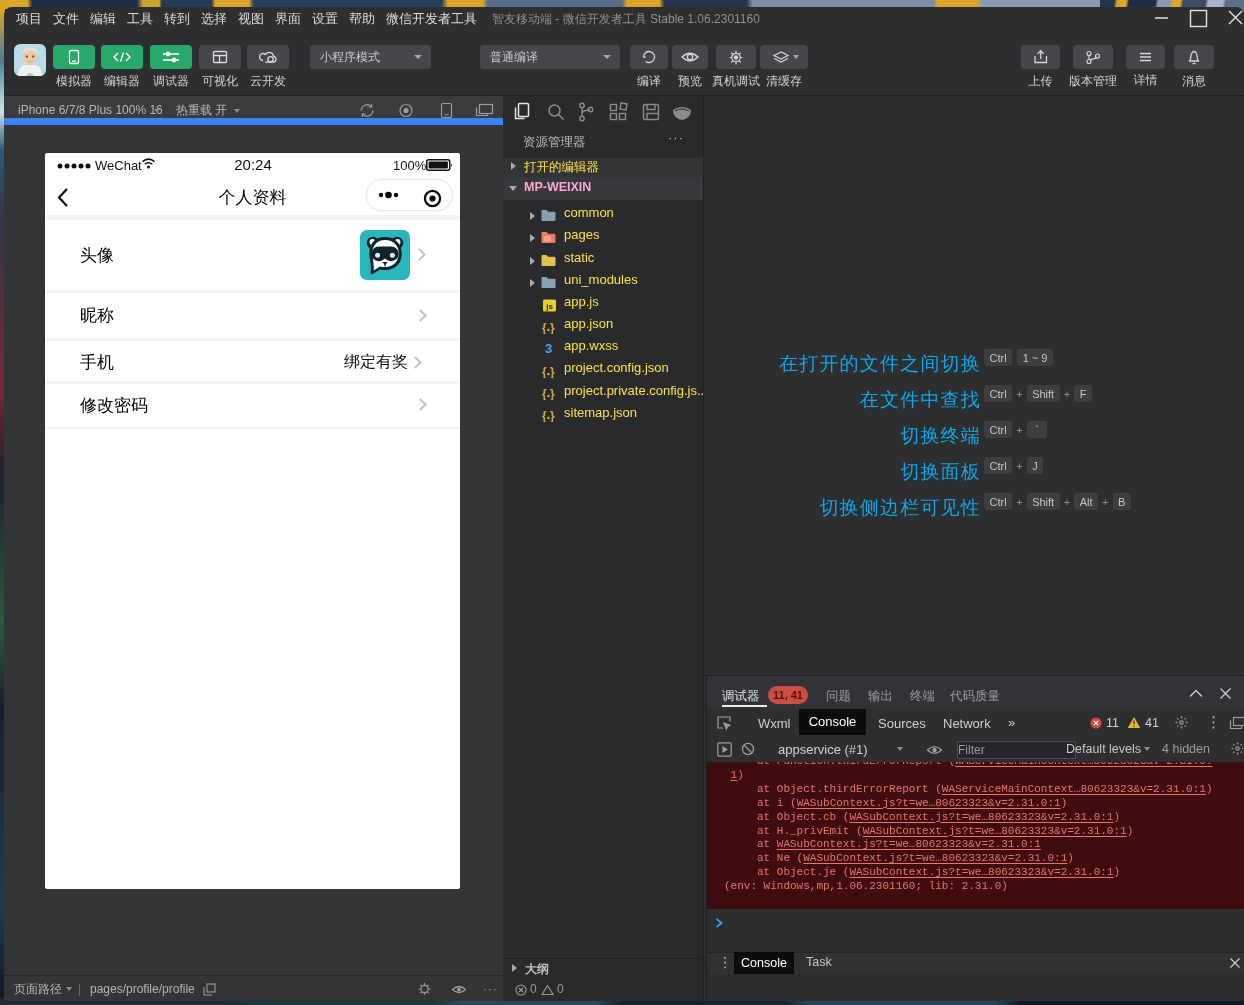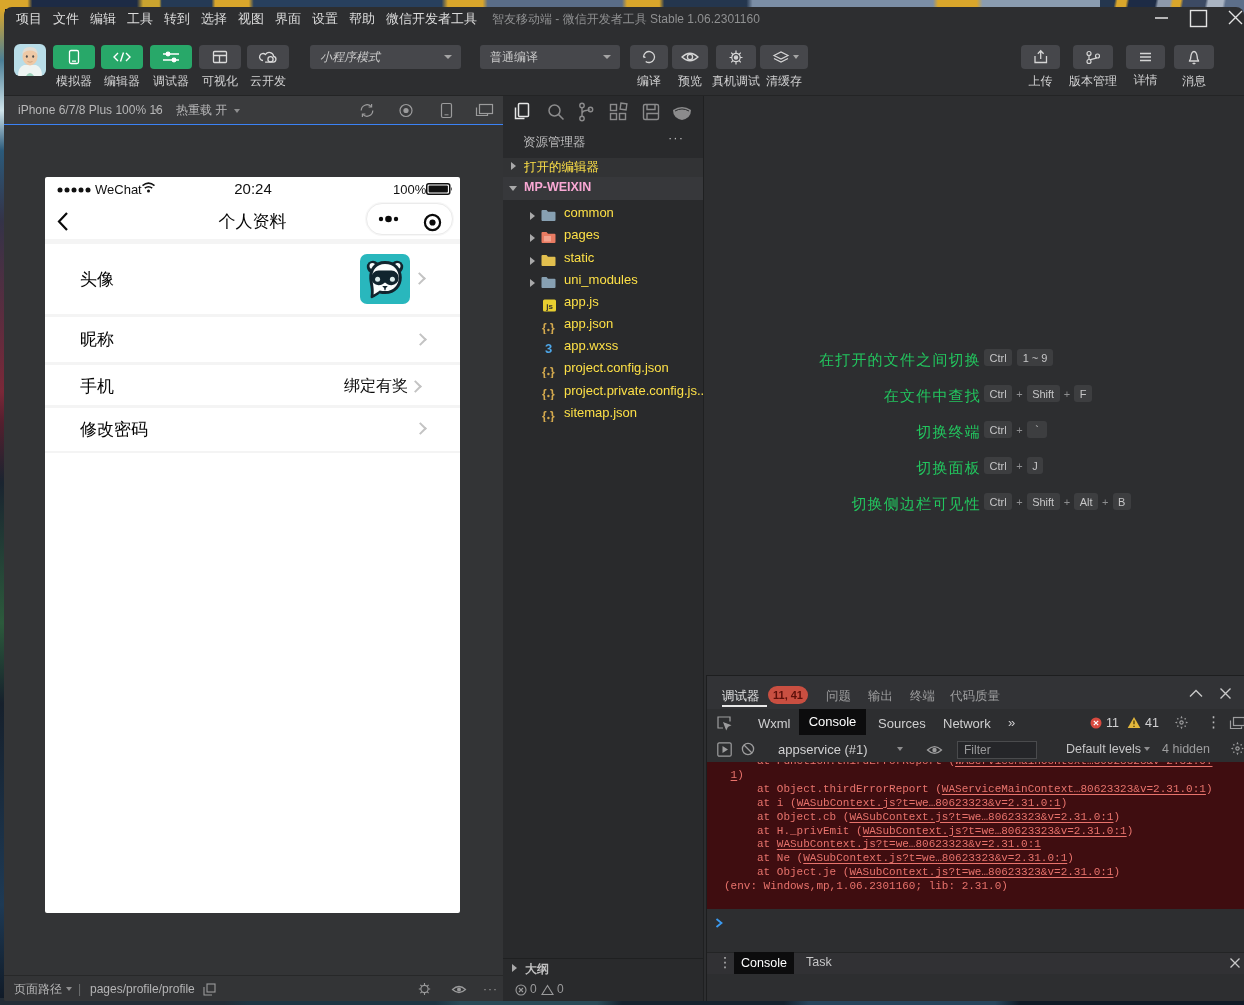--- a/index.html
+++ b/index.html
@@ -31,37 +31,37 @@
 #avatar { left:10px; top:14px; width:32px; height:32px; border-radius:6px; overflow:hidden; }
 .tbtn { position:absolute; top:15px; height:24px; border-radius:4px; }
 .tbtn.green { background:#28a869; }
 .tbtn.gray { background:#46474b; }
 .tlabel { position:absolute; top:44px; height:15px; font-size:12px; color:#d2d2d3; text-align:center; line-height:15px; }
 .tsel { position:absolute; top:15px; height:24px; background:#46474b; border-radius:3px; color:#c9c9c9; font-size:12px; line-height:24px; padding-left:10px; }
 .tsel .car { position:absolute; right:9px; top:10px; width:0; height:0; border-left:4px solid transparent; border-right:4px solid transparent; border-top:4px solid #a5a5a5; }
 .icn { position:absolute; }
 
 #simpanel { left:0; top:89px; width:499px; height:905px; background:#333436; }
-#simbar { left:0; top:0; width:564px; height:29px; background:#3a3b3d; border-bottom:1px solid #3b82f6; color:#b7b7b8; font-size:12px; line-height:29px; }
-#phone { left:41px; top:57px; width:415px; height:736px; background:#ffffff; border-radius:2px; color:#050505;margin-top:24px; }
+#simbar { left:0; top:0; width:564px; height:29px; background:#3a3b3d; border-bottom:7px solid #3b82f6; color:#b7b7b8; font-size:12px; line-height:29px; }
+#phone { left:41px; top:57px; width:415px; height:736px; background:#ffffff; border-radius:2px; color:#050505; }
 #simstatus { left:0; top:879px; width:499px; height:26px; background:#333436; border-top:1px solid #272829; color:#b4b4b5; font-size:12px; line-height:26px; }
 #explorer { left:499px; top:89px; width:201px; height:905px; background:#292a2c; border-right:1px solid #1f2021; color:#c5c5c6; font-size:13px; }
 #editor { left:700px; top:89px; width:540px; height:905px; background:#2d2e30; }
 
 #debug { left:702px; top:668px; width:538px; height:326px; background:#2d2e30; border-left:1px solid #1d1e1f; border-top:1px solid #1d1e1f; }
 .plabel { left:35px; font-size:17px; color:#060606; }
 .pchev { position:absolute; width:9px; height:9px; border-top:2px solid #c3c3c3; border-right:2px solid #c3c3c3; transform:rotate(45deg); }
 .car2 { display:inline-block; width:0; height:0; border-left:3.6px solid transparent; border-right:3.6px solid transparent; border-top:4px solid #8e8e8f; }
 .etxt { position:absolute; font-size:13px; color:#fde047; }
 .arr { position:absolute; width:0; height:0; }
 .arr.r { border-top:4px solid transparent; border-bottom:4px solid transparent; border-left:5px solid #a9a9aa; }
 .arr.d { border-left:4px solid transparent; border-right:4px solid transparent; border-top:5px solid #a9a9aa; }
 .fico { position:absolute; width:15px; height:13px; }
 
-.shrow { position:absolute; right:263px; font-size:15px; color:#22c55e; letter-spacing:1.2px; }
+.shrow { position:absolute; right:263px; font-size:19px; color:#0ea5e9; letter-spacing:1.2px; }
 .keys { position:absolute; left:279px; white-space:nowrap; font-size:11px; color:#8d8e90; }
 .kbd { display:inline-block; background:#3d3e40; color:#c6c6c7; border-radius:3px; padding:2.5px 5.5px 2.5px; margin:0 1px; font-size:11px; letter-spacing:0; }
 
 .dtab { position:absolute; font-size:12.5px; color:#9d9d9e; }
 #console-red { position:absolute; left:0; top:86px; width:537px; height:147px; background:#3f0d10; overflow:hidden; font-family:"Liberation Mono",monospace; font-size:11px; line-height:13.9px; color:#e8736c; padding-left:17px; }
 #console-red div { white-space:pre; }
 #console-red u { text-underline-offset:2px; }
 </style>
 </head>
 <body>
@@ -126,21 +126,21 @@
             <path d="M16 15.5 a3.5 3.5 0 1 1 2.5-6 a4.5 4.5 0 0 1 8.2 1.8 a3 3 0 0 1-.6 5.9 h-8"></path>
             <circle cx="23.5" cy="14.2" r="2.6"></circle>
           </g>
         </svg>
       <div class="tlabel" style="left:49px;width:42px;">模拟器</div>
       <div class="tlabel" style="left:97px;width:42px;">编辑器</div>
       <div class="tlabel" style="left:146px;width:42px;">调试器</div>
       <div class="tlabel" style="left:195px;width:42px;">可视化</div>
       <div class="tlabel" style="left:243px;width:42px;">云开发</div>
 
-      <div class="tsel" style="left:306px;width:151px;font-style:italic;">小程序模式<span class="car"></span></div>
+      <div class="tsel" style="left:306px;width:121px;">小程序模式<span class="car"></span></div>
       <div class="tsel" style="left:476px;width:140px;">普通编译<span class="car"></span></div>
 
       <div class="tbtn gray" style="left:626px;width:38px;"></div>
       <div class="tbtn gray" style="left:668px;width:36px;"></div>
       <div class="tbtn gray" style="left:712px;width:40px;"></div>
       <div class="tbtn gray" style="left:756px;width:48px;"></div>
       <svg class="icn" style="left:626px;top:15px" width="38" height="24" viewBox="0 0 38 24">
           <g fill="none" stroke="#d5d5d5" stroke-width="1.3">
             <path d="M13.5 12 a5.5 5.5 0 1 1 2.2 4.4"></path>
             <path d="M13 10.5 L13.6 13.2 L16.2 12.2" fill="#d5d5d5" stroke="none"></path>
@@ -524,21 +524,21 @@
       <svg class="abs" style="left:34px;top:66px" width="14" height="14" viewBox="0 0 14 14">
           <circle cx="7" cy="7" r="5.6" fill="none" stroke="#9d9d9e" stroke-width="1.3"></circle>
           <line x1="3" y1="3" x2="11" y2="11" stroke="#9d9d9e" stroke-width="1.3"></line>
         </svg>
       <div class="dtab" style="left:71px;top:66px;font-size:13px;color:#d2d2d3;">appservice (#1)</div>
       <span class="car2 abs" style="left:190px;top:71px;"></span>
       <svg class="abs" style="left:219px;top:68px" width="17" height="12" viewBox="0 0 17 12">
           <path d="M1.5 6 Q8.5 -0.8 15.5 6 Q8.5 12.8 1.5 6 Z" fill="none" stroke="#9d9d9e" stroke-width="1.3"></path>
           <circle cx="8.5" cy="6" r="2.2" fill="#9d9d9e"></circle>
         </svg>
-      <div class="abs" style="left:250px;top:65px;width:80px;height:18px;background:#252629;border:1px solid #4a4b4d;color:#9a9a9b;font-size:12px;line-height:16px;padding-left:6px;">Filter</div>
+      <div class="abs" style="left:250px;top:65px;width:119px;height:18px;background:#252629;border:1px solid #4a4b4d;color:#9a9a9b;font-size:12px;line-height:16px;">Filter</div>
       <div class="dtab" style="left:359px;top:66px;font-size:12.5px;color:#c6c6c7;">Default levels</div>
       <span class="car2 abs" style="left:437px;top:71px;"></span>
       <div class="dtab" style="left:455px;top:66px;font-size:12.5px;">4 hidden</div>
       <svg class="abs" style="left:523px;top:65px" width="15" height="15" viewBox="0 0 15 15">
           <g fill="#9d9d9e">
             <circle cx="7.5" cy="7.5" r="2.2"></circle>
             <path d="M7.5 0.8 L8.6 3.2 L6.4 3.2 Z M7.5 14.2 L8.6 11.8 L6.4 11.8 Z M0.8 7.5 L3.2 6.4 L3.2 8.6 Z M14.2 7.5 L11.8 6.4 L11.8 8.6 Z M2.8 2.8 L5 3.7 L3.7 5 Z M12.2 12.2 L10 11.3 L11.3 10 Z M12.2 2.8 L11.3 5 L10 3.7 Z M2.8 12.2 L3.7 10 L5 11.3 Z"></path>
           </g>
           <circle cx="7.5" cy="7.5" r="1.1" fill="#2d2e30"></circle>
         </svg>

